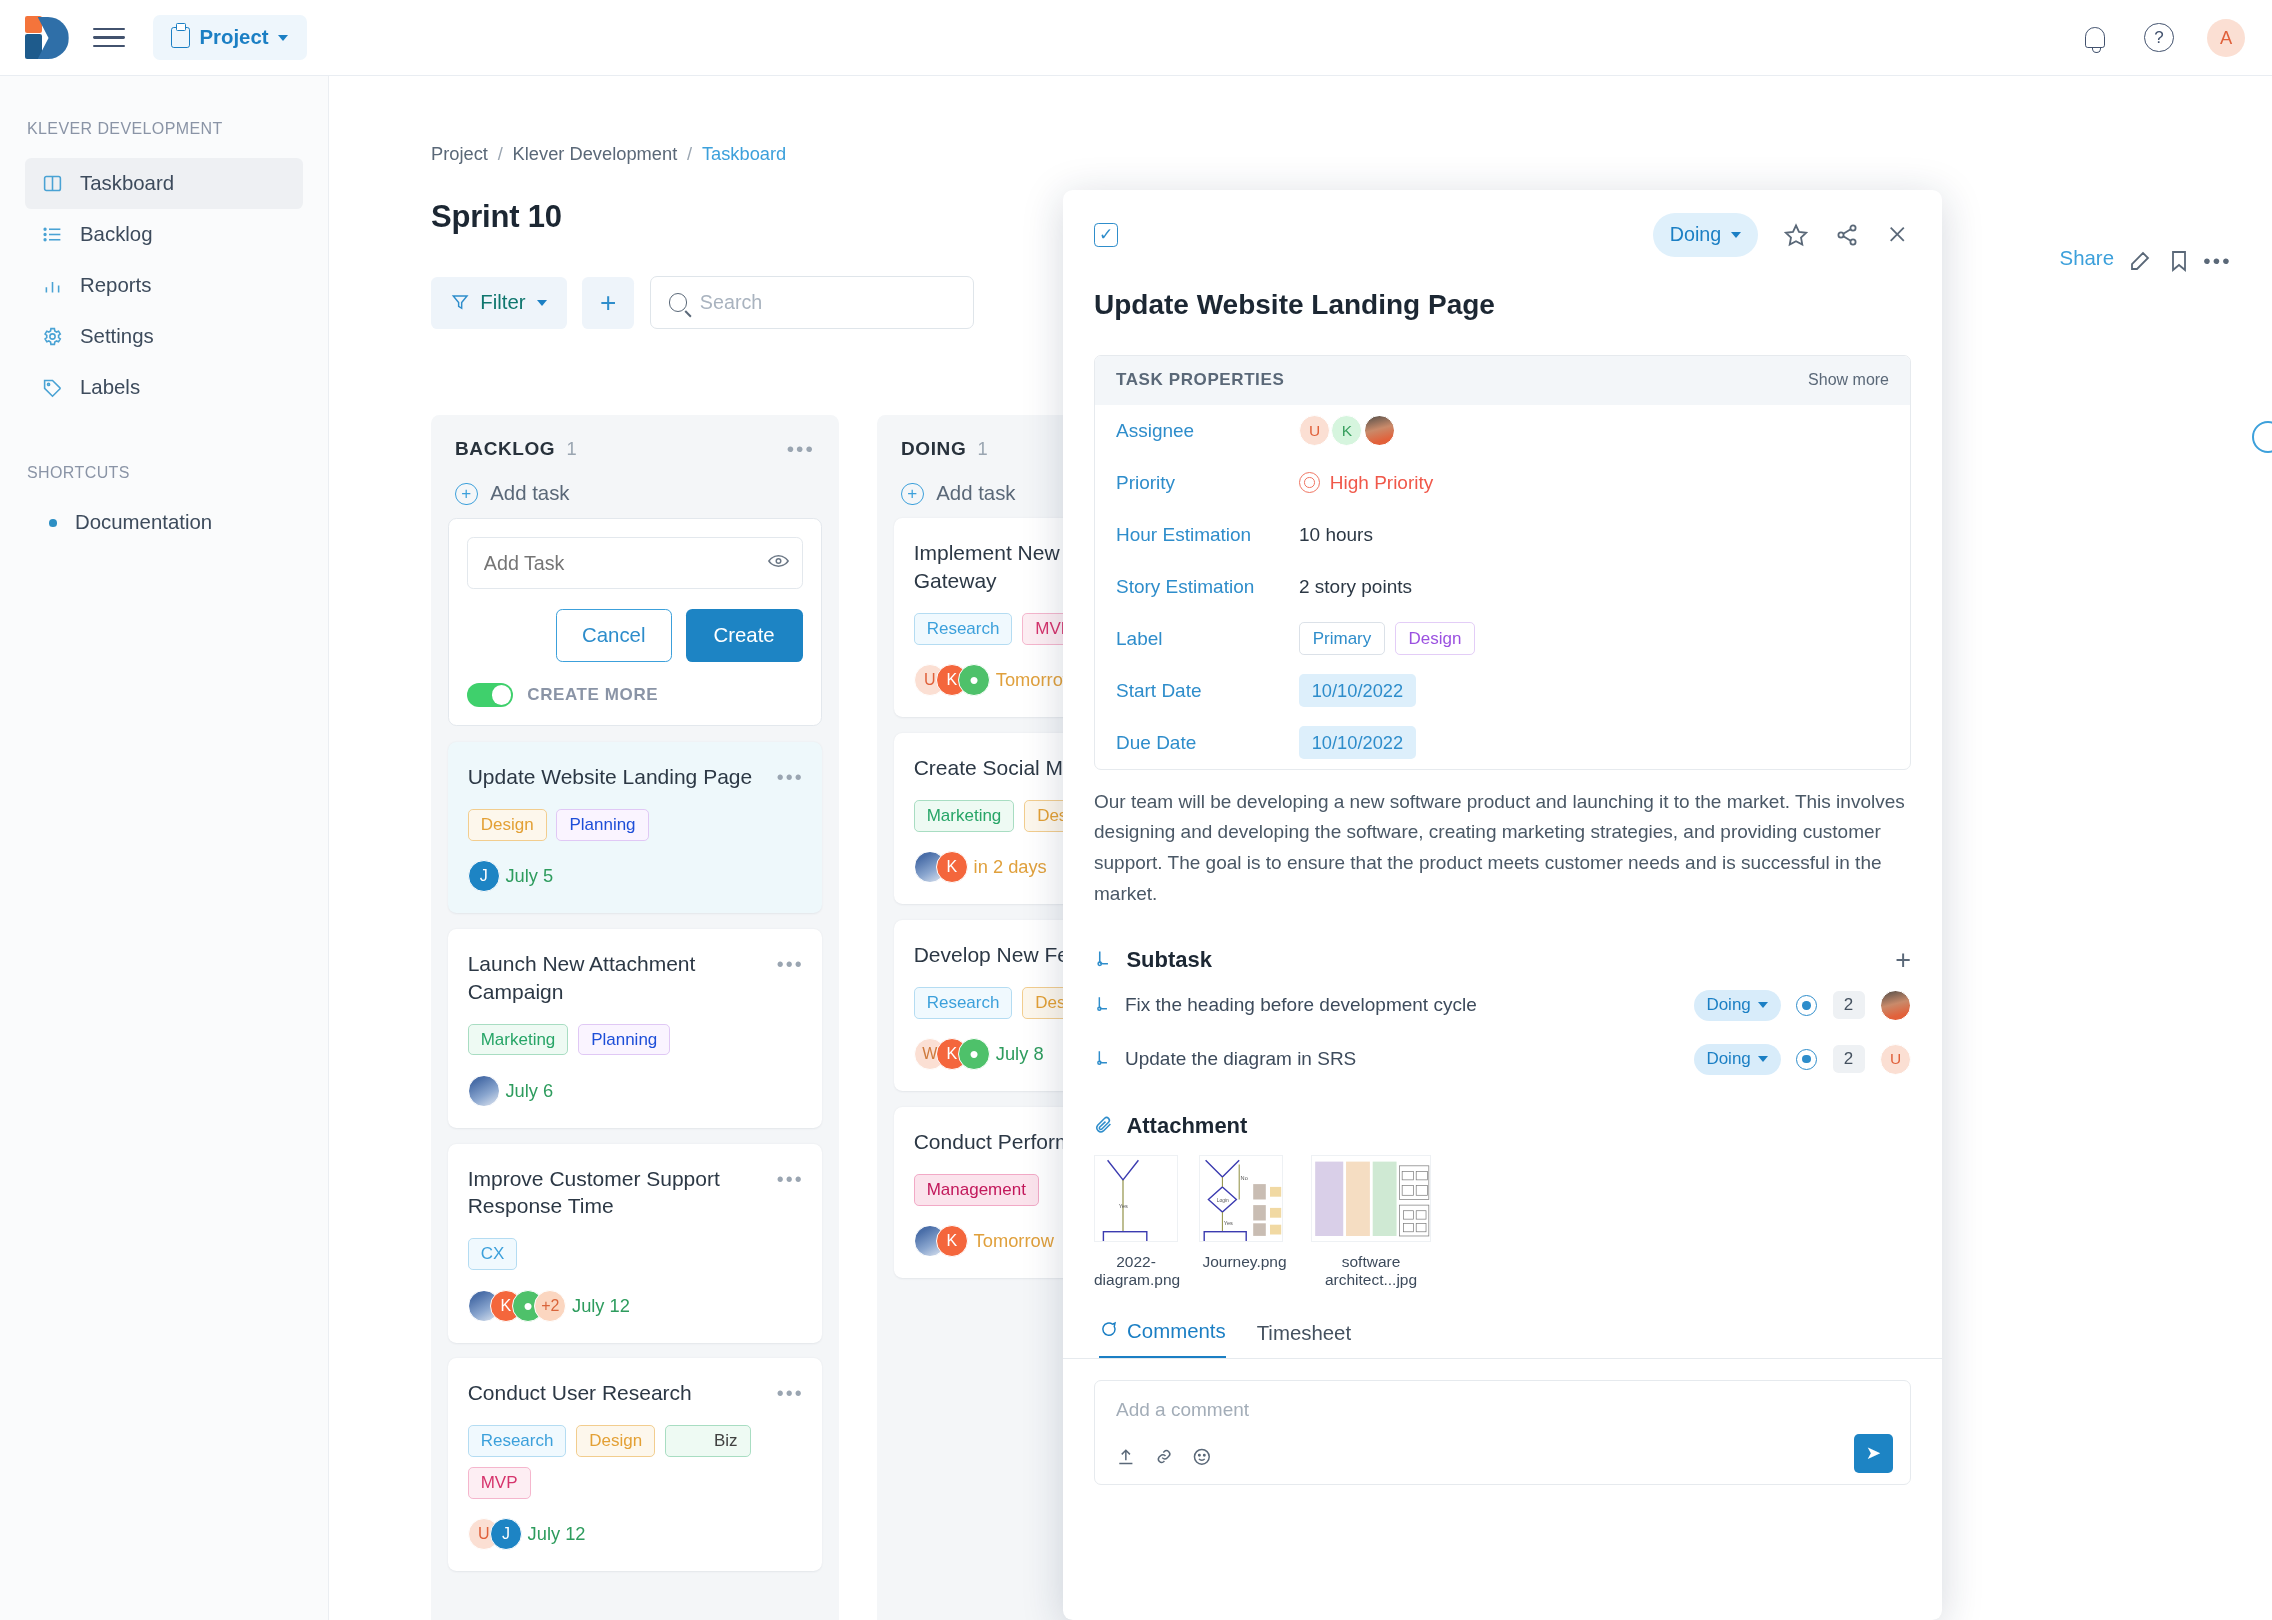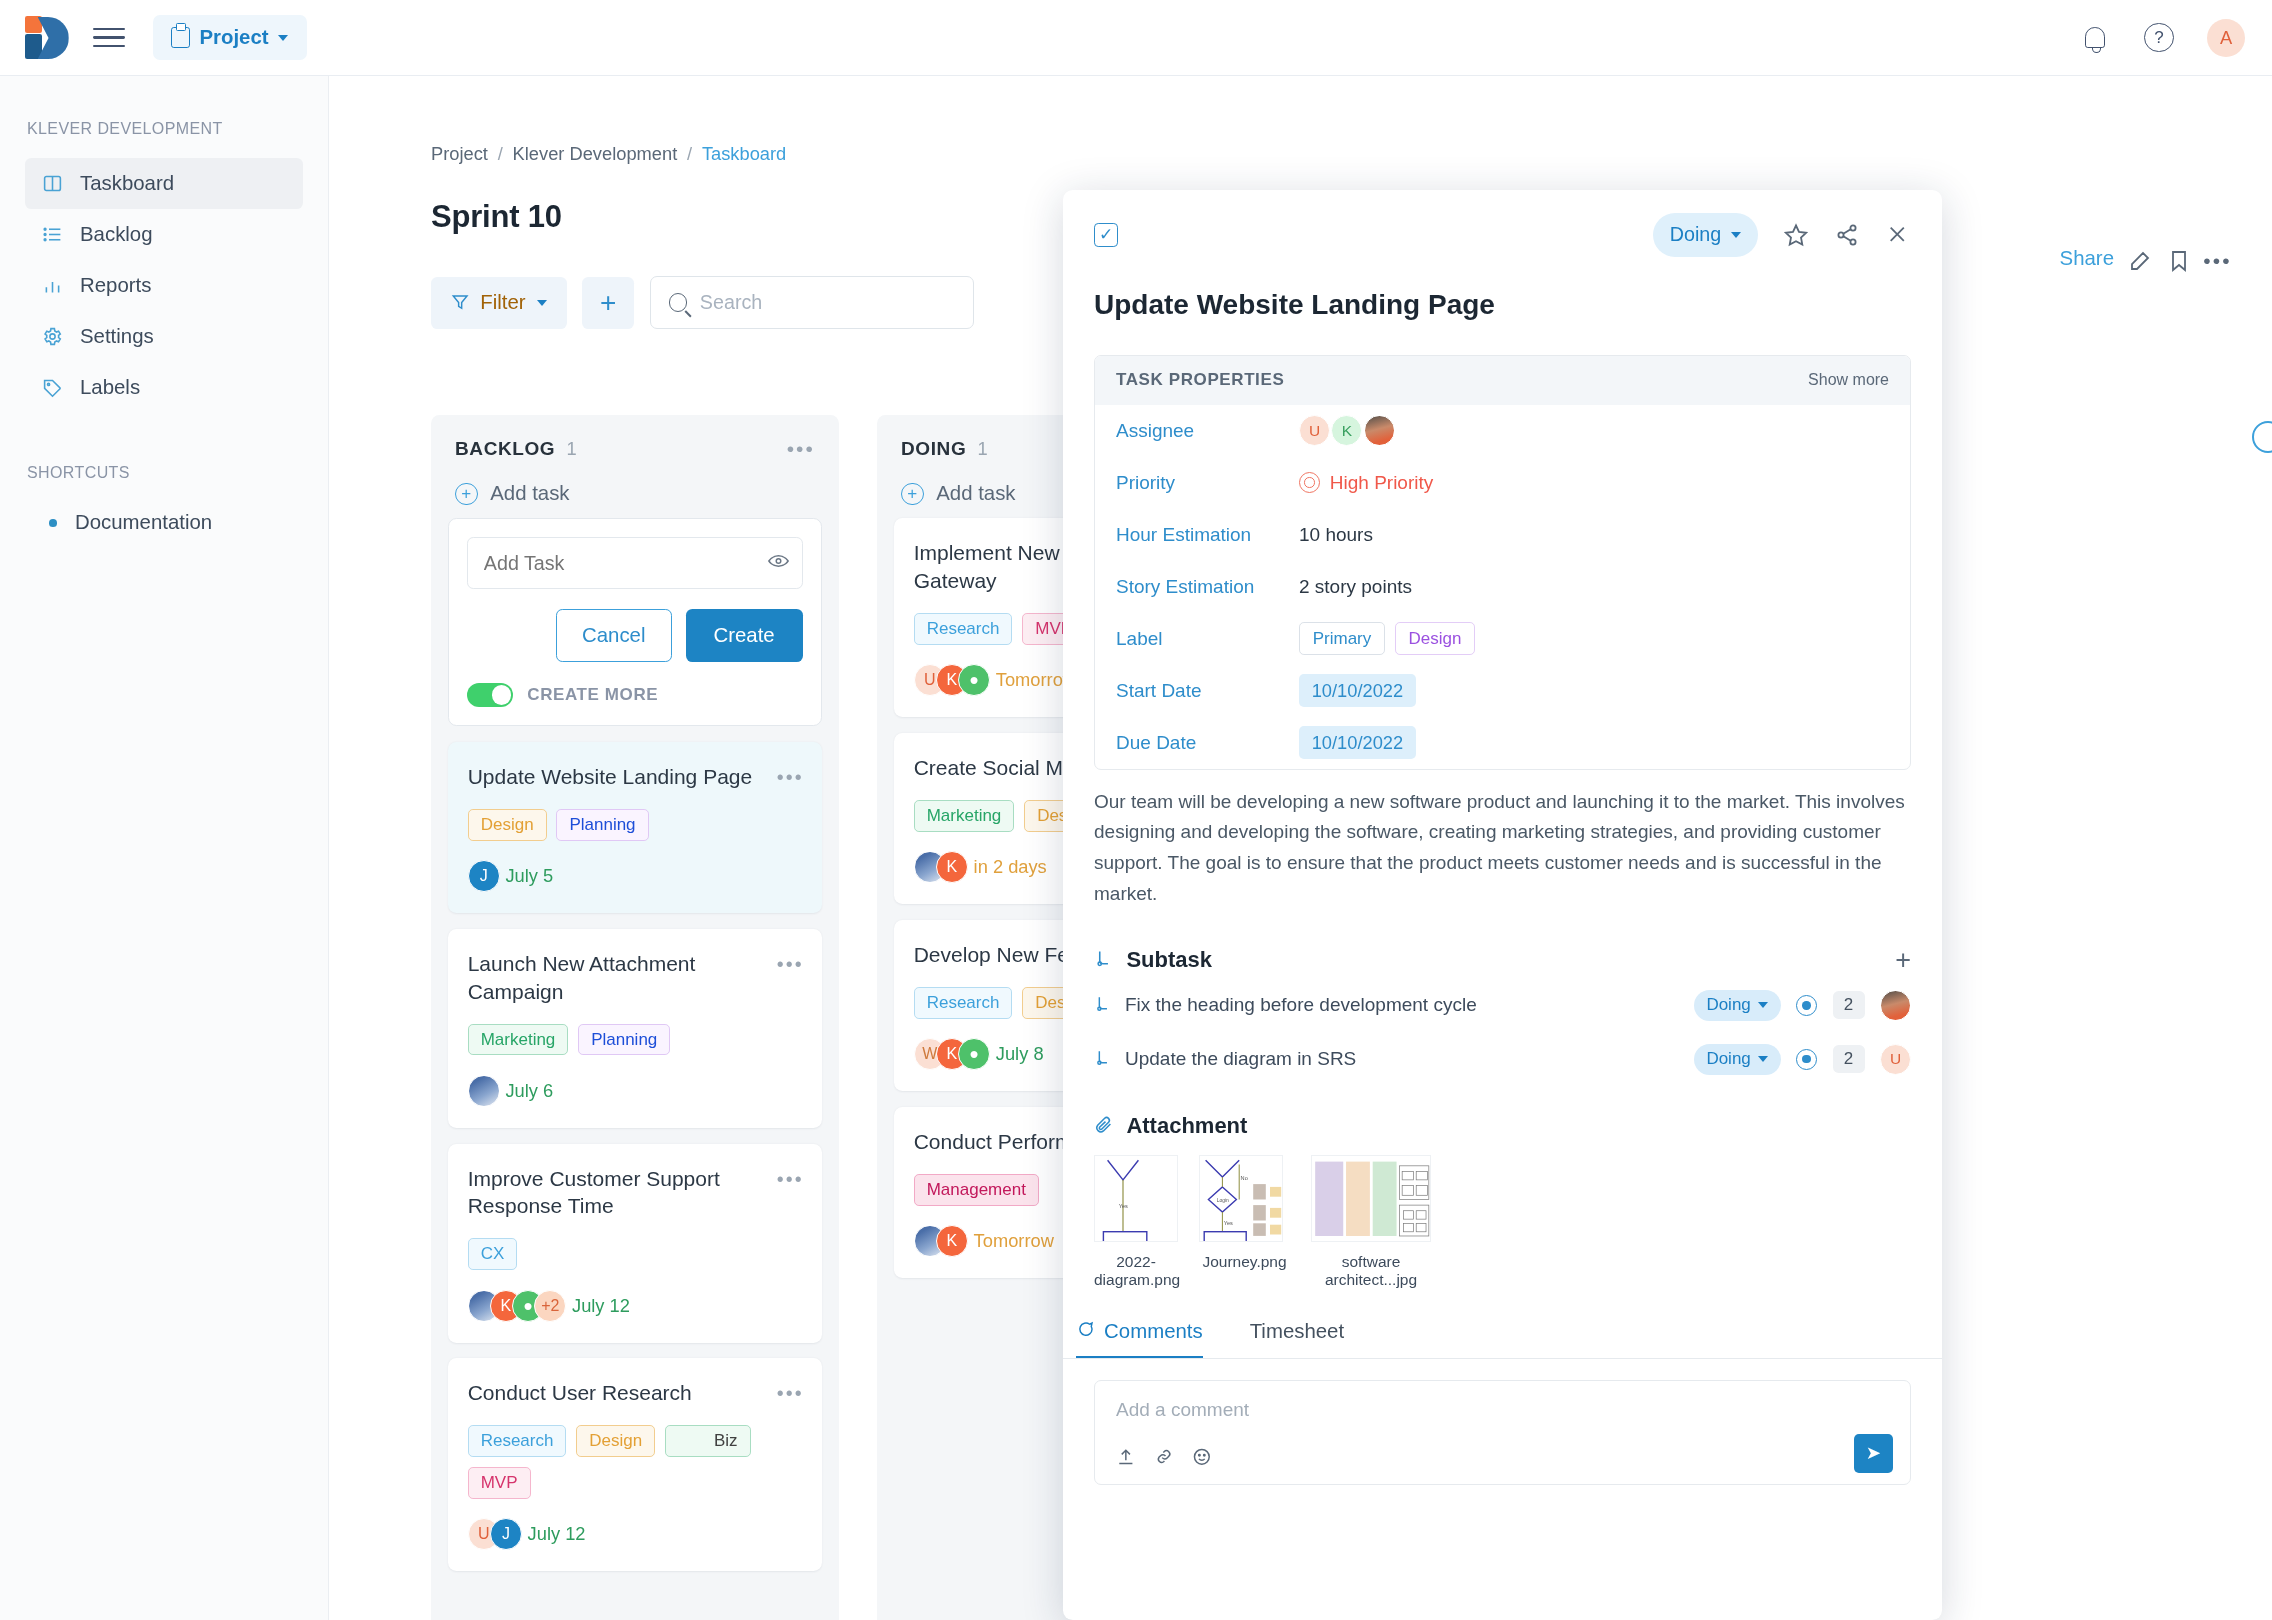--- a/index.html
+++ b/index.html
@@ -58,21 +58,21 @@
 
   
   #main{ position:absolute; left:329px; top:76px; width:1944px; height:1544px; background:#fff; }
   .breadcrumb{ display:flex;align-items:center;gap:9.8px;font-size:18.3px;color:#5a6878;padding:67px 0 0 102px;}
   .breadcrumb .sep{ color:#9aa5b1;}
   .breadcrumb .cur{ color:#3ca0db;}
   .page-title{ font-size:31px;font-weight:700;color:#1c2733;padding:34px 0 0 102px;letter-spacing:-0.2px;}
 
   .toolbar{ display:flex;align-items:center;gap:15.5px;padding:41px 0 0 102px;}
   .filter-btn{ height:52px;padding:0 19.7px;background:#eef4fa;border-radius:6.3px;display:flex;align-items:center;gap:11.3px;
-    color:#a16207;font-size:20.4px;cursor:pointer;}
+    color:#0f766e;font-size:20.4px;cursor:pointer;}
   .funnel{ width:18.3px;height:18.3px;}
   .plus-btn{ width:52px;height:52px;background:#eef4fa;border-radius:6.3px;display:flex;align-items:center;justify-content:center;
     color:#2e8dcb;font-size:28px;cursor:pointer;}
   .search-box{ width:324px;height:53px;border:1.1px solid #dfe5ea;border-radius:7px;display:flex;align-items:center;gap:12.7px;padding:0 18.3px;}
   .search-box .ph{ color:#a9b3bf;font-size:19.7px;}
   .mag{ width:18.3px;height:18.3px;border:1.8px solid #5a6878;border-radius:50%;position:relative;flex:0 0 18.3px;}
   .mag:after{content:"";position:absolute;right:-6.3px;bottom:-4.2px;width:8.4px;height:2px;background:#5a6878;transform:rotate(45deg);}
 
   .right-actions{ margin-left:auto;margin-right:42px;display:flex;align-items:flex-start;gap:12px;margin-top:-84px;}
   .share-link{ color:#3ca0db;font-size:20.4px;cursor:pointer;}
@@ -178,21 +178,21 @@
   .cnt{ min-width:32px;height:28px;background:#eef1f4;border-radius:5.6px;display:flex;align-items:center;justify-content:center;
     font-size:17px;color:#44515f;}
 
   .attach-row{ display:flex;gap:21px;padding:15.5px 31px 0;}
   .thumb{ width:84px;}
   .thumb .img{ width:84px;height:87px;background:#fff;border:0.7px solid #eef1f4;position:relative;overflow:hidden;}
   .thumb .cap{ font-size:15.5px;color:#3d4b5c;margin-top:11.3px;text-align:center;}
   .thumb.wide{ width:91px;}
   .thumb.wide2{ width:120px;}
 
-  .tabs{ display:flex;align-items:flex-start;gap:47px;padding:0 13px;margin-top:31px;border-bottom:1px solid #e6eaee;}
+  .tabs{ display:flex;align-items:flex-end;gap:31px;padding:0 36px;margin-top:31px;border-bottom:1px solid #e6eaee;}
   .tab{ display:flex;align-items:center;gap:9.8px;font-size:20.4px;color:#44515f;padding-bottom:12.7px;cursor:pointer;}
   .tab.active{ color:#1b7fc4;border-bottom:2.8px solid #1b7fc4;}
   .cbox{ margin:21px 31px 0;border:1px solid #e6eaee;border-radius:7px;height:105px;padding:18.3px 21px;position:relative;}
   .cbox .ph{ font-size:19px;color:#a3adb8;}
   .cbox .tools{ position:absolute;left:21px;bottom:15.5px;display:flex;gap:18.3px;color:#5a6878;}
   .send{ position:absolute;right:17px;bottom:11.3px;width:39px;height:39px;background:#1d84c4;border-radius:4.9px;
     display:flex;align-items:center;justify-content:center;color:#fff;font-size:18.3px;cursor:pointer;}
 
   .circle-edge{ position:absolute;right:-11.3px;top:345px;width:32px;height:32px;border:2.1px solid #3ca0db;border-radius:50%;z-index:5;}
 </style>

